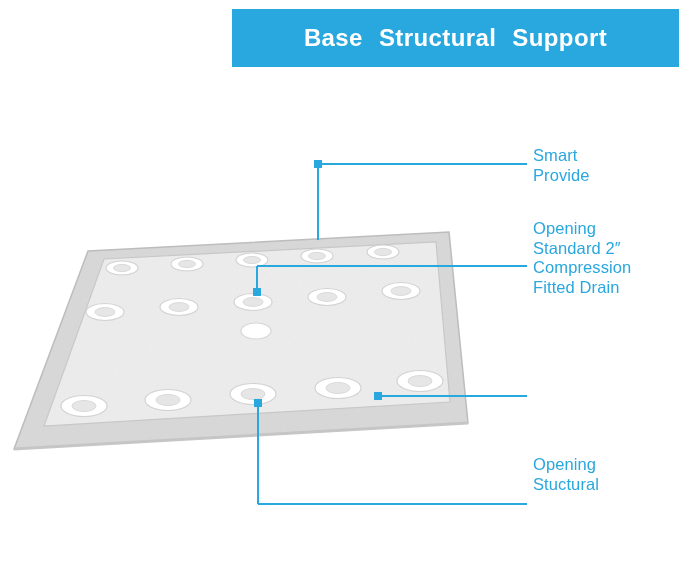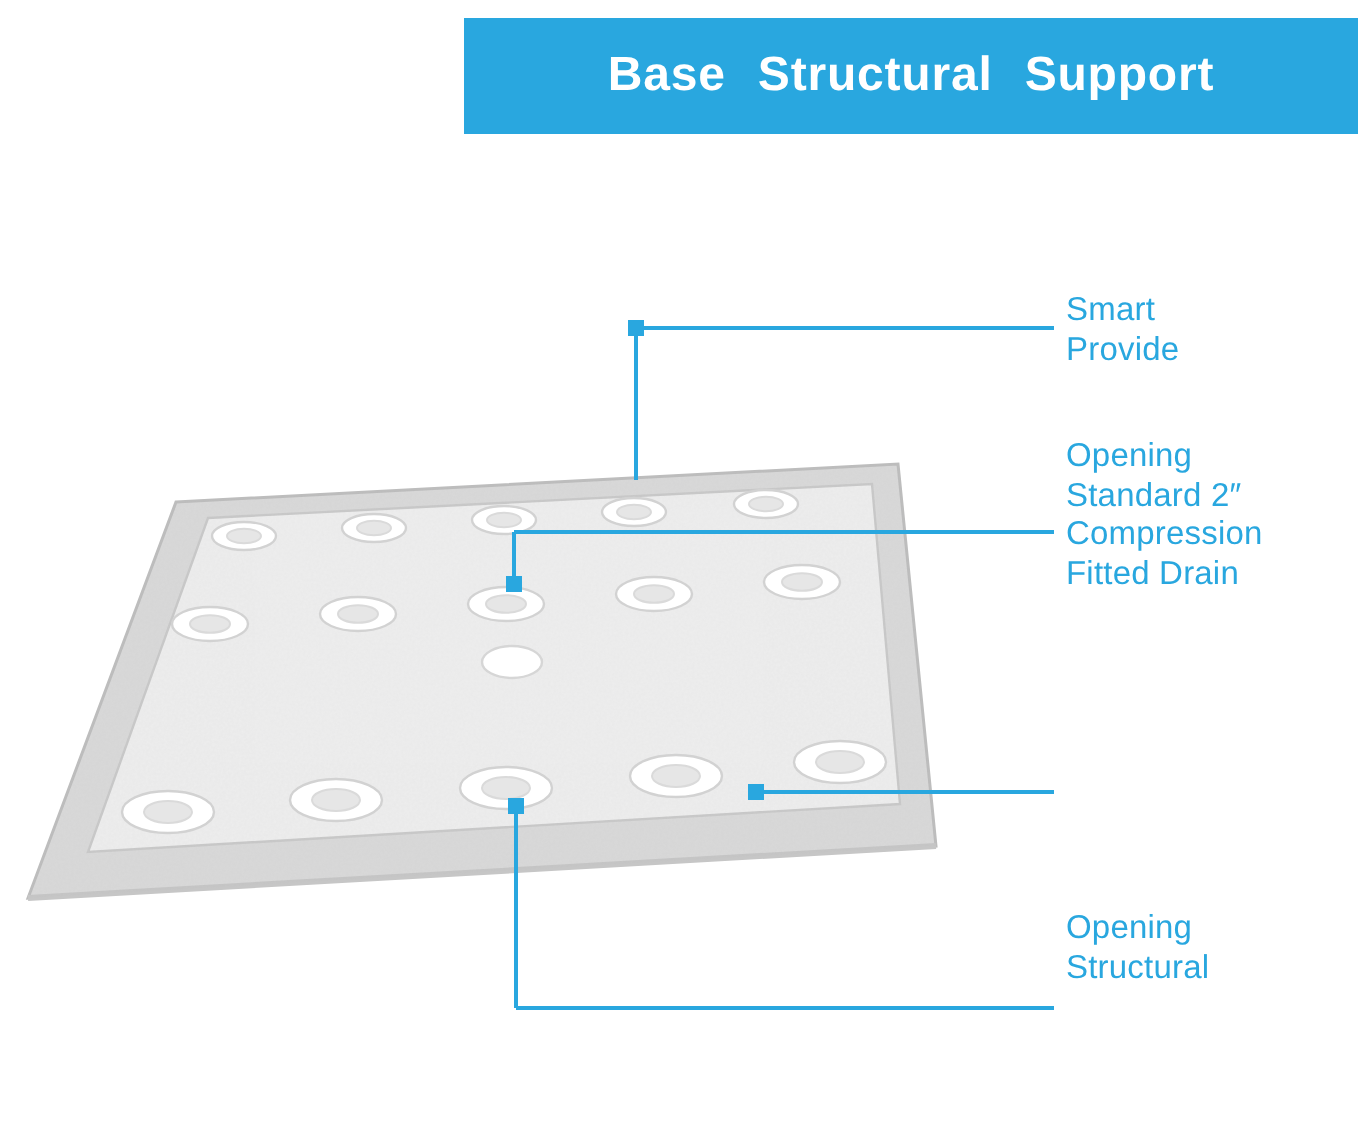--- a/index.html
+++ b/index.html
@@ -169,16 +169,16 @@
   <div id="lbl-drain" class="callout-label">
     <div>Opening</div>
     <div>Standard 2″</div>
     <div>Compression</div>
     <div>Fitted Drain</div>
   </div>
 
 
   <div id="lbl-pvc" class="callout-label">
     <div>Opening</div>
-    <div>Structural</div>
+    <div>Stuctural</div>
   </div>
 
 </div>
 
 </body></html>

